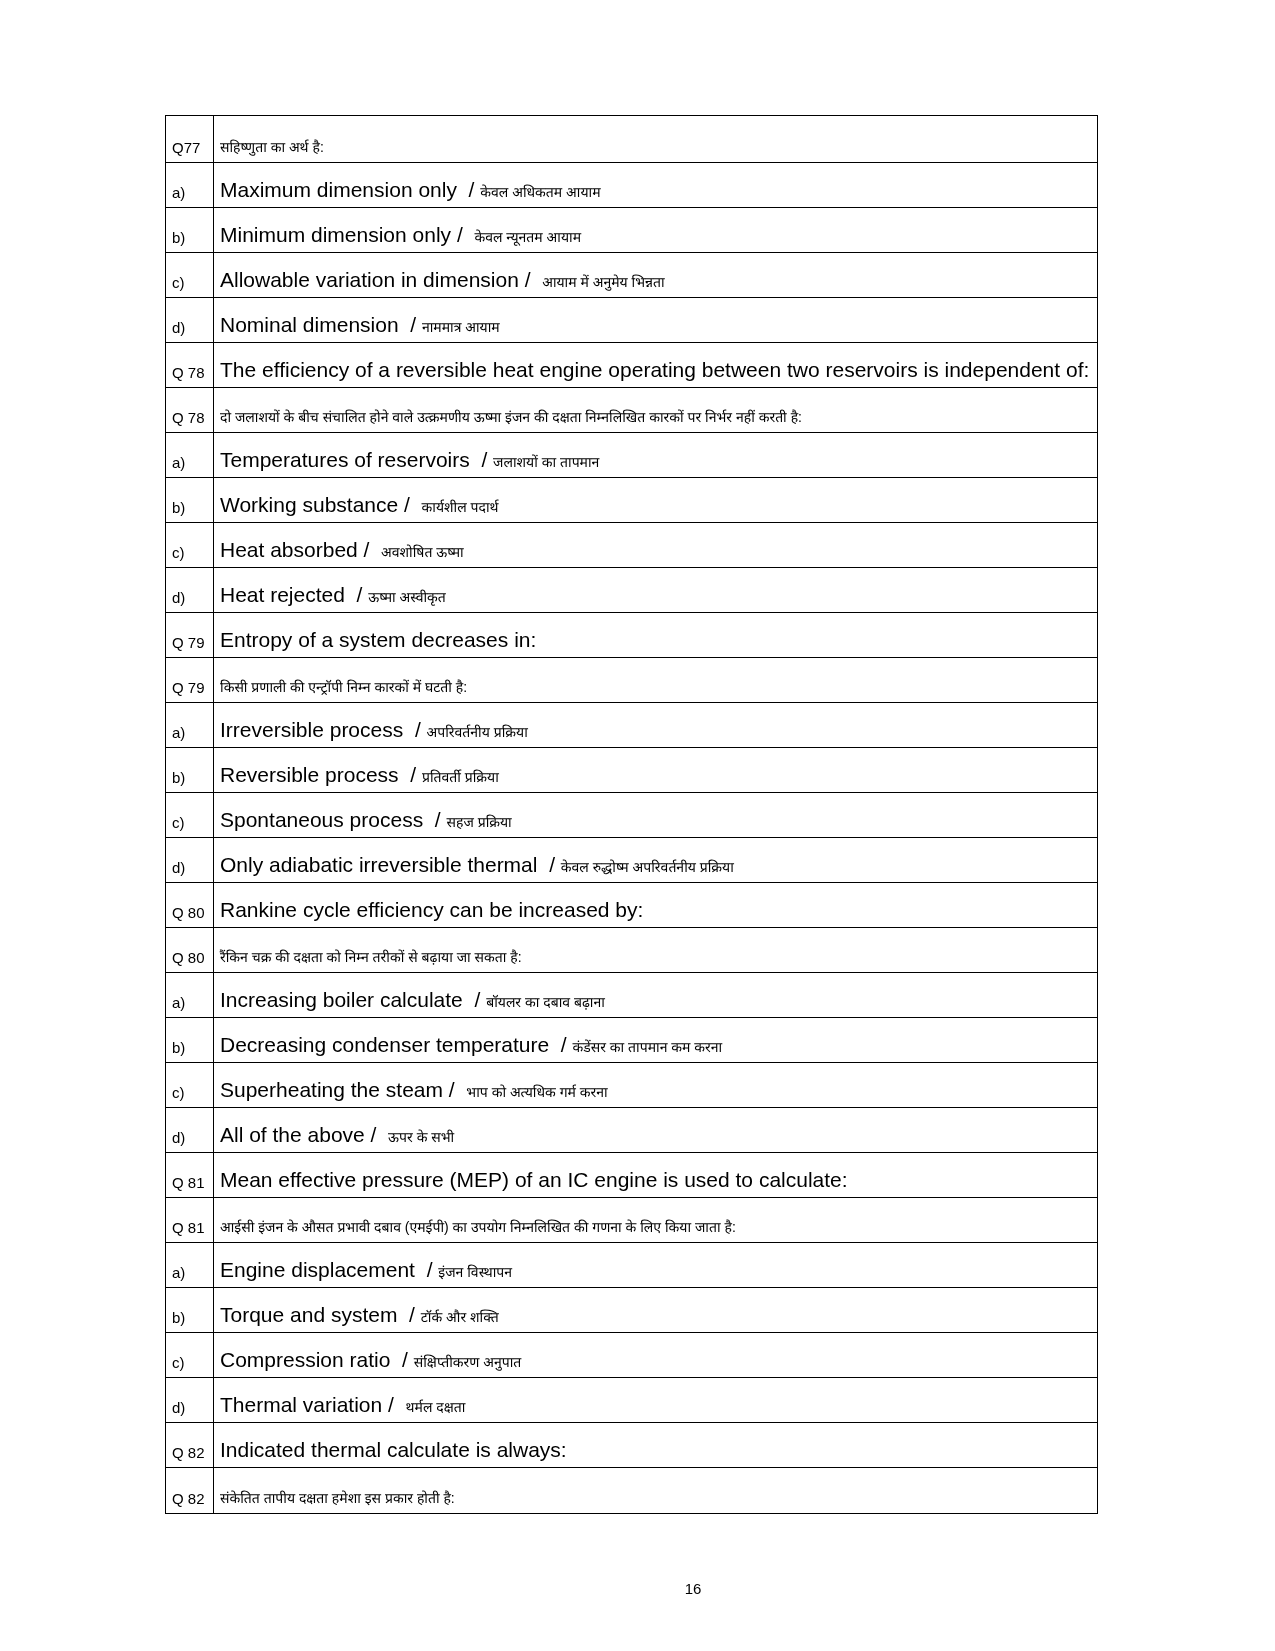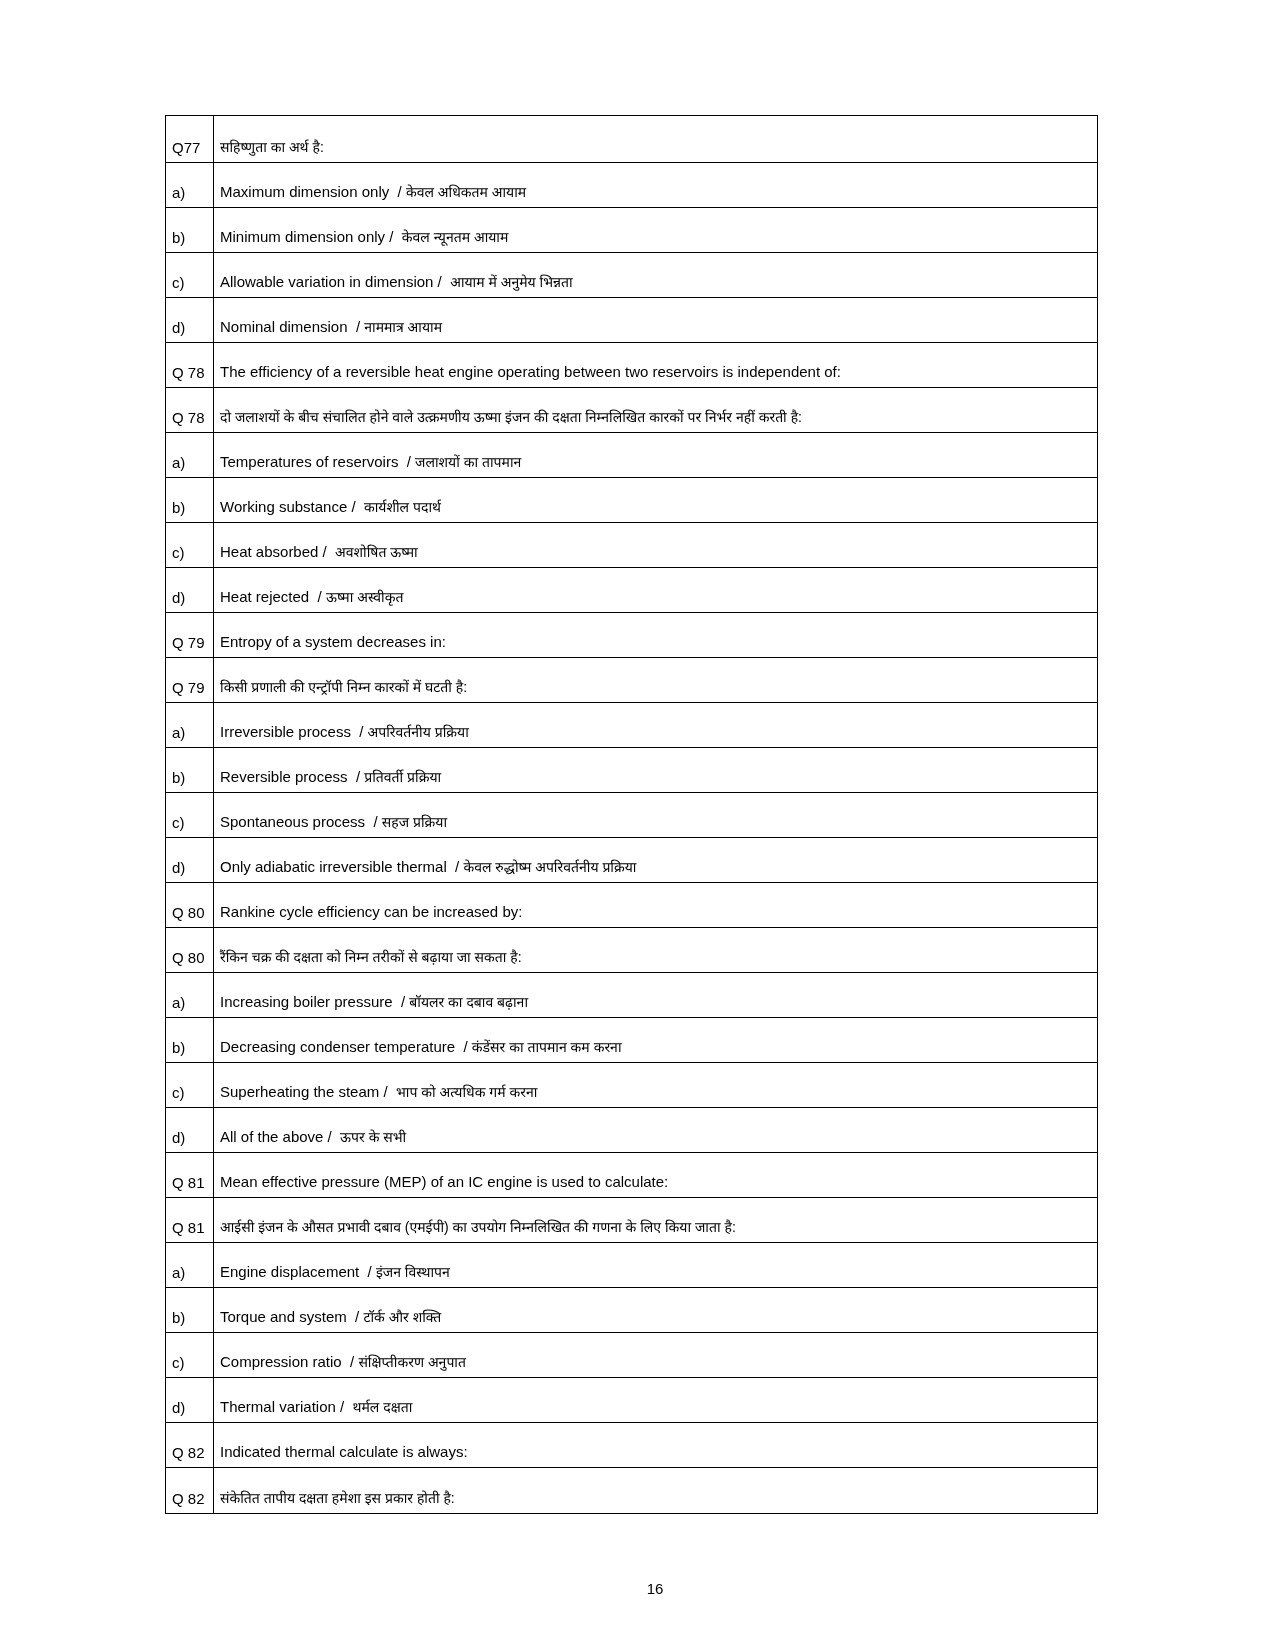--- a/index.html
+++ b/index.html
@@ -48,25 +48,25 @@
     bottom: 6px;
     left: 6px;
     white-space: pre;
     line-height: 1.1;
   }
   .label-inner {
     left: 6px;
     font-size: 15px;
     margin-top: 8px;
   }
-  .en { font-size: 15px; }
+  .en { font-size: 21px; }
   .hi { font-size: 14px; margin-top: 9px; }
   .page-number {
     position: absolute;
-    left: 655px;
+    left: 693px;
     top: 1580px;
     transform: translateX(-50%);
     font-size: 15px;
   }
 </style>
 </head>
 <body>
 
 <div class="page">
   <div class="qtable">
@@ -239,21 +239,21 @@
     <div class="text-cell">
       <span class="cell-inner"><span class="en"></span><span class="hi">रैंकिन चक्र की दक्षता को निम्न तरीकों से बढ़ाया जा सकता है:</span></span>
     </div>
   </div>
 
   <div class="row">
     <div class="label-cell">
       <span class="cell-inner label-inner">a)</span>
     </div>
     <div class="text-cell">
-      <span class="cell-inner"><span class="en">Increasing boiler pressure  / </span><span class="hi">बॉयलर का दबाव बढ़ाना</span></span>
+      <span class="cell-inner"><span class="en">Increasing boiler calculate  / </span><span class="hi">बॉयलर का दबाव बढ़ाना</span></span>
     </div>
   </div>
 
   <div class="row">
     <div class="label-cell">
       <span class="cell-inner label-inner">b)</span>
     </div>
     <div class="text-cell">
       <span class="cell-inner"><span class="en">Decreasing condenser temperature  / </span><span class="hi">कंडेंसर का तापमान कम करना</span></span>
     </div>

